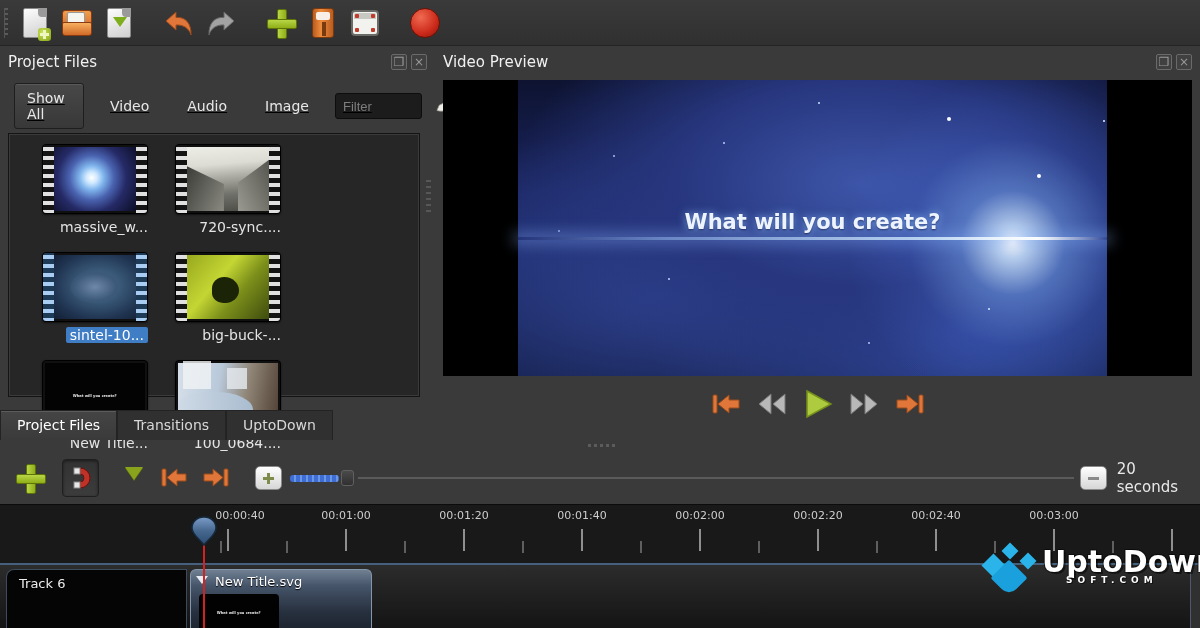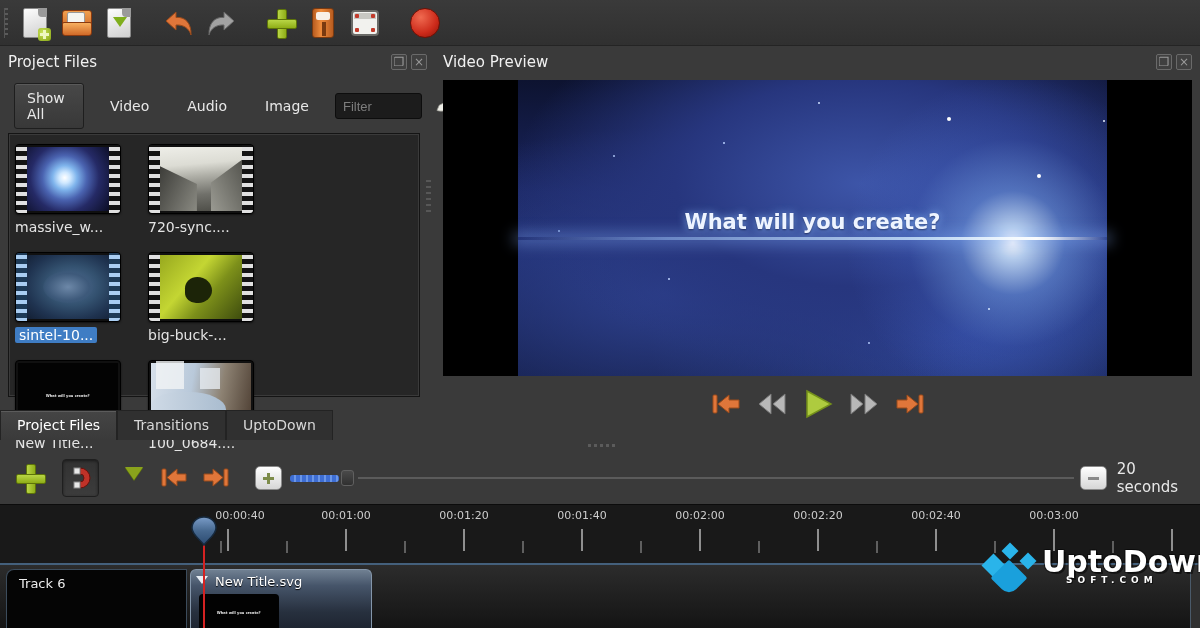--- a/index.html
+++ b/index.html
@@ -61,32 +61,32 @@
   .panel-title { font-size:15px; color:#f0f0f0; }
   .win-ctl { font-size:12px; color:#9a9a9a; width:16px; height:16px; line-height:15px;
     text-align:center; border:1px solid #6a6a6a; border-radius:2px; background:#404040; }
 
   #left-panel { position:absolute; left:0; top:46px; width:435px; height:364px; }
   #lp-header { position:absolute; left:8px; right:8px; top:5px; height:22px;
     display:flex; align-items:center; }
   #lp-header .spacer, #rp-header .spacer { flex:1; }
   .win-ctl + .win-ctl { margin-left:4px; }
 
-  .filter-tabs { position:absolute; left:14px; top:44px; height:32px; display:flex; align-items:center; }
+  .filter-tabs { position:absolute; left:14px; top:44px; height:32px; display:flex; align-items:center;text-decoration:underline; }
   .ftab { font-size:14px; color:#e8e8e8; padding:6px 12px; margin-right:14px; }
   .ftab.active { border:1px solid #1e1e1e; border-radius:3px;
     background:linear-gradient(180deg,#484848,#383838); box-shadow:inset 0 1px 0 #5a5a5a; }
   .filter-input { width:87px; height:26px; background:#1c1c1c; border:1px solid #0d0d0d;
     border-radius:3px; color:#c8c8c8; font-size:13px; padding:0 7px; margin-right:12px; }
   .filter-input::placeholder { color:#7d7d7d; }
 
   #thumb-area { position:absolute; left:8px; top:87px; width:412px; height:264px;
     background:#262626; border:1px solid #141414; box-shadow:inset 0 0 0 1px #3a3a3a; padding:10px 6px; }
   .thumb-grid { display:flex; flex-wrap:wrap; }
-  .file-card { width:133px; height:108px; display:flex; flex-direction:column; align-items:flex-start; }
+  .file-card { width:133px; height:108px; display:flex; flex-direction:column; align-items:flex-end; }
   .thumb { position:relative; width:106px; height:70px; background:#101010; border-radius:4px;
     overflow:hidden; border:1px solid #000; box-shadow:0 1px 2px rgba(0,0,0,.6); }
   .sprk { position:absolute; top:0; bottom:0; width:11px; background:
     repeating-linear-gradient(180deg,#141414 0 2px,#e0e0e0 2px 6px,#141414 6px 9px); }
   .sprk.l { left:0; } .sprk.r { right:0; }
   .thumb.bluefilm .sprk { background:repeating-linear-gradient(180deg,#1d3a57 0 2px,#a9cdf2 2px 6px,#1d3a57 6px 9px); }
   .pic { position:absolute; left:11px; right:11px; top:2px; bottom:2px; }
   .thumb.plain .pic { left:2px; right:2px; }
   .pic-orb { background:radial-gradient(circle at 46% 48%,#ffffff 0%,#cfe8ff 10%,#7fb4ec 22%,#4a63b0 40%,#252a66 62%,#0b0d24 100%); }
   .pic-alley { background:linear-gradient(175deg,#eeeee8 0%,#dcdcd4 28%,#b0b0a8 45%,#70706a 72%,#4a4a44 100%);}

